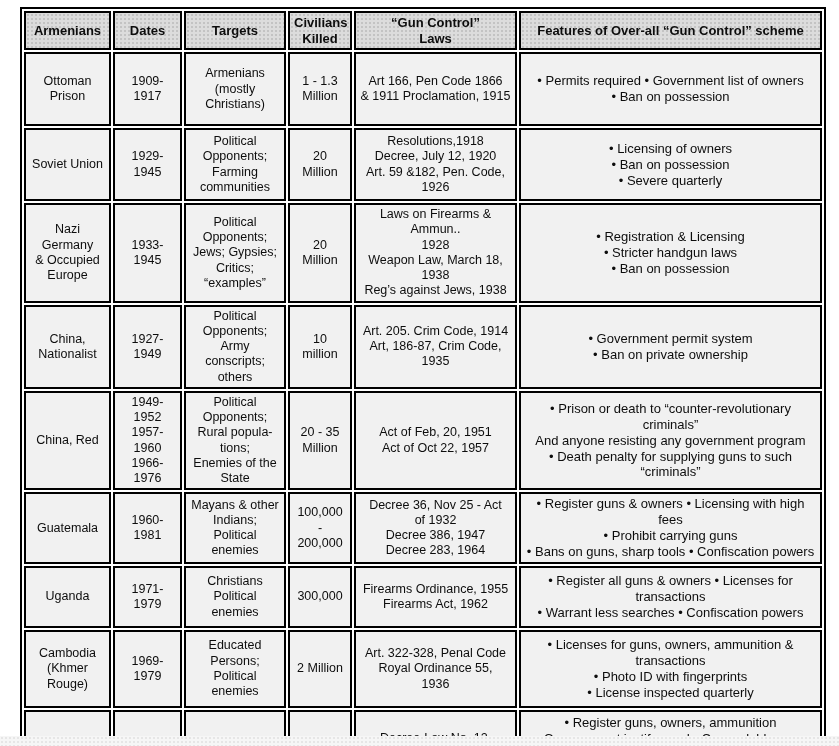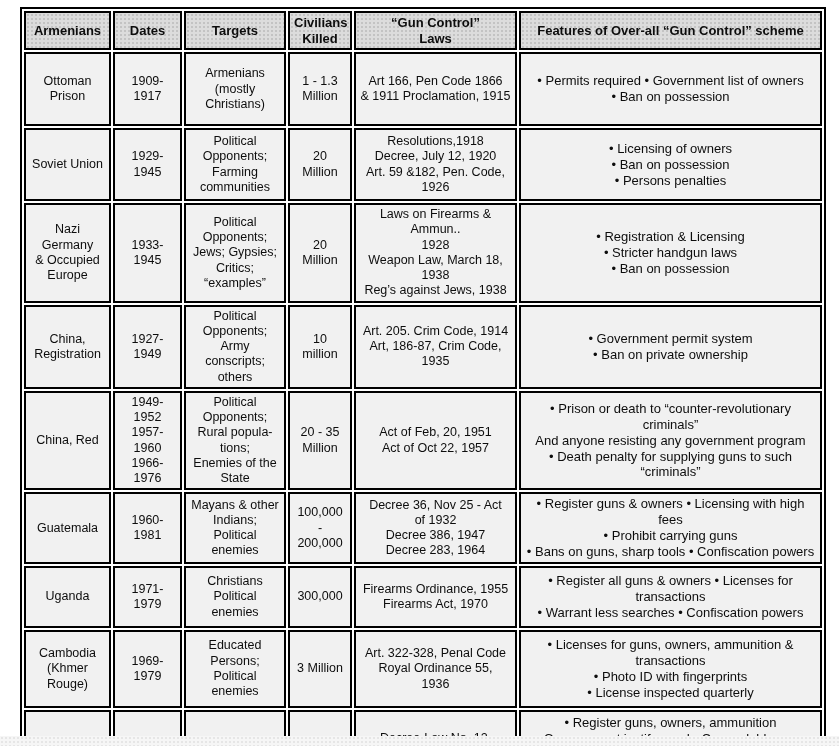--- a/index.html
+++ b/index.html
@@ -117,21 +117,21 @@
 Farming
 communities</td>
       <td>20
 Million</td>
       <td>Resolutions,1918
 Decree, July 12, 1920
 Art. 59 &amp;182, Pen. Code,
 1926</td>
       <td class="features">• Licensing of owners
 • Ban on possession
-• Persons penalties</td>
+• Severe quarterly</td>
     </tr>
     <tr class="r3">
       <td>Nazi Germany
 &amp; Occupied
 Europe</td>
       <td>1933-1945</td>
       <td>Political
 Opponents;
 Jews; Gypsies;
 Critics;
@@ -142,21 +142,21 @@
 1928
 Weapon Law, March 18,
 1938
 Reg’s against Jews, 1938</td>
       <td class="features">• Registration &amp; Licensing
 • Stricter handgun laws
 • Ban on possession</td>
     </tr>
     <tr class="r4">
       <td>China,
-Registration</td>
+Nationalist</td>
       <td>1927-1949</td>
       <td>Political
 Opponents;
 Army conscripts;
 others</td>
       <td>10
 million</td>
       <td>Art. 205. Crim Code, 1914
 Art, 186-87, Crim Code,
 1935</td>
@@ -198,33 +198,33 @@
 • Prohibit carrying guns
 • Bans on guns, sharp tools • Confiscation powers</td>
     </tr>
     <tr class="r7">
       <td>Uganda</td>
       <td>1971-1979</td>
       <td>Christians
 Political enemies</td>
       <td>300,000</td>
       <td>Firearms Ordinance, 1955
-Firearms Act, 1970</td>
+Firearms Act, 1962</td>
       <td class="features">• Register all guns &amp; owners • Licenses for transactions
 • Warrant less searches • Confiscation powers</td>
     </tr>
     <tr class="r8">
       <td>Cambodia
 (Khmer
 Rouge)</td>
       <td>1969-1979</td>
       <td>Educated
 Persons;
 Political enemies</td>
-      <td>3 Million</td>
+      <td>2 Million</td>
       <td>Art. 322-328, Penal Code
 Royal Ordinance 55,
 1936</td>
       <td class="features">• Licenses for guns, owners, ammunition &amp; transactions
 • Photo ID with fingerprints
 • License inspected quarterly</td>
     </tr>
     <tr class="r9">
       <td>Rwanda</td>
       <td>1994</td>

